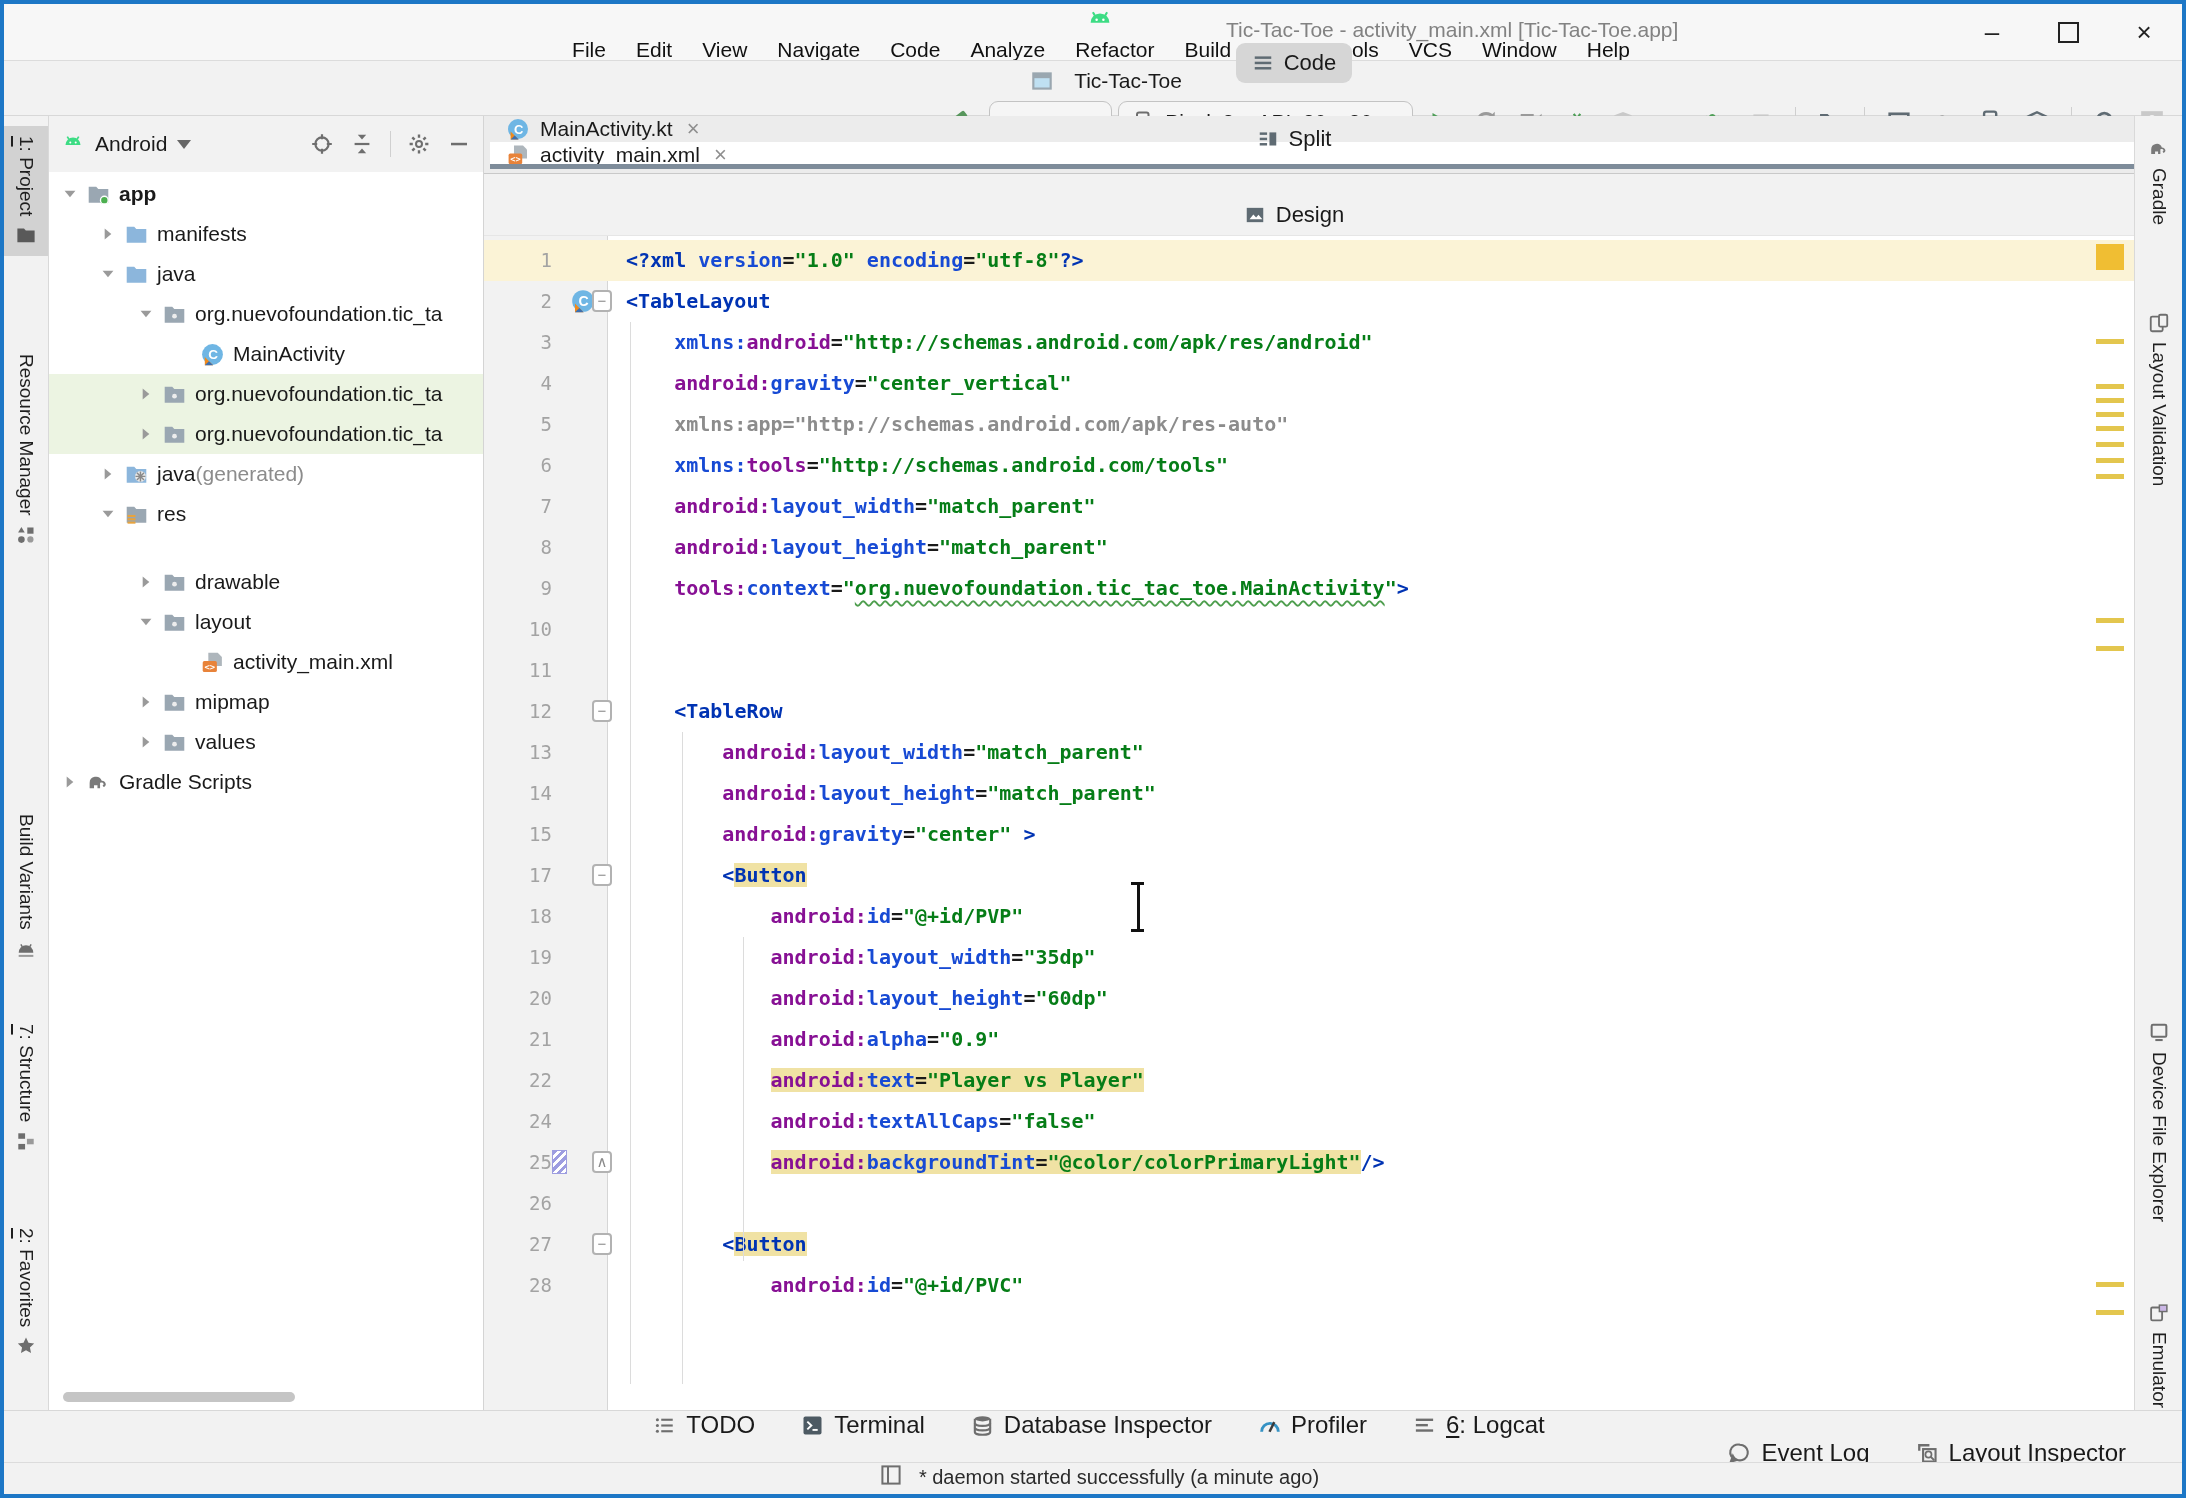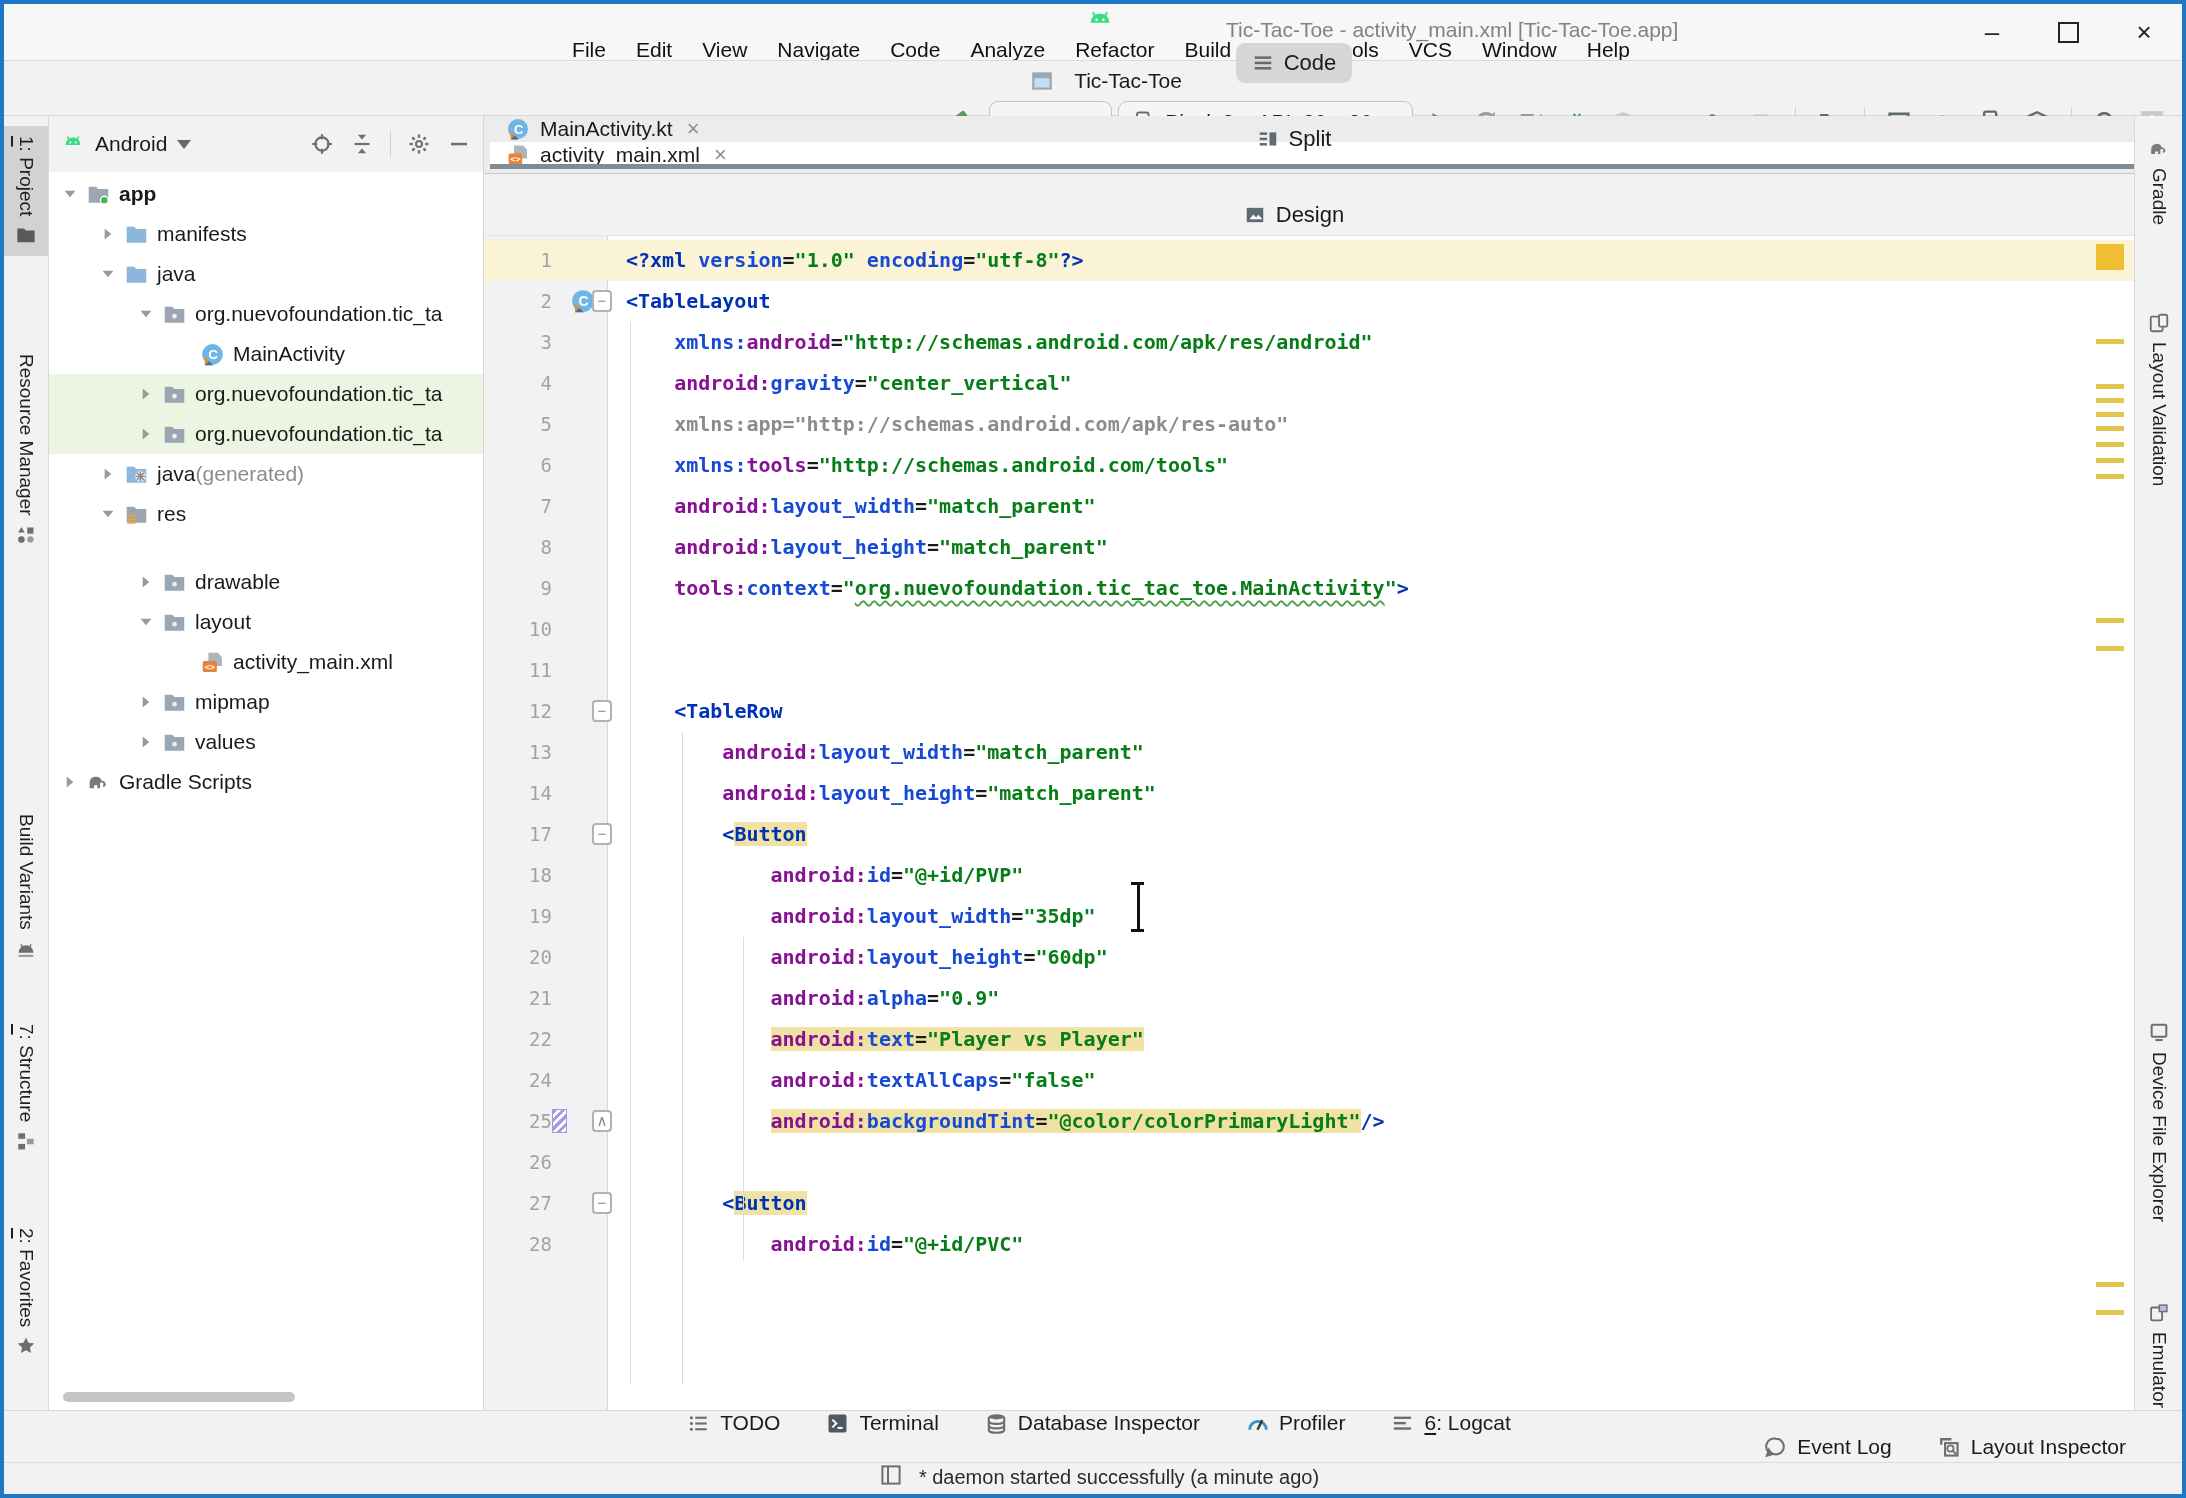--- a/index.html
+++ b/index.html
@@ -92,21 +92,21 @@
   .chmark{position:absolute;left:-16px;top:8px;width:15px;height:24px;
           background:repeating-linear-gradient(135deg,#9D9DE0 0 3px,#fff 3px 6px);border:1px solid #9D9DE0;box-sizing:border-box;}
   .iguide{position:absolute;width:1px;background:#DCDCDC;}
   .emark{position:absolute;left:1612px;width:28px;}
   
   #ibeam{left:646px;top:766px;width:16px;height:50px;}
   #ibeam .v{position:absolute;left:7px;top:3px;width:3px;height:44px;background:#111;}
   #ibeam .h{position:absolute;width:13px;height:3px;background:#111;left:1px;}
   
   #bottombar{left:0;top:1406px;width:2178px;height:52px;background:#F2F2F2;border-top:1px solid #D8D8D8;
-             display:flex;align-items:center;box-sizing:border-box;font-size:21px;}
+             display:flex;align-items:center;box-sizing:border-box;font-size:24px;}
   .bitem{display:flex;align-items:center;gap:10px;margin-right:46px;}
   .bitem svg{width:23px;height:23px;}
   #bb-left{display:flex;margin-left:58px;}
   #bb-right{display:flex;margin-left:auto;margin-right:10px;}
   #statusbar{left:0;top:1458px;width:2178px;height:32px;background:#F2F2F2;border-top:1px solid #DCDCDC;
              display:flex;align-items:center;font-size:20px;box-sizing:border-box;color:#2b2b2b;}
   #sb-left{display:flex;align-items:center;gap:16px;margin-left:12px;}
   #sb-left svg{width:24px;height:24px;}
   #sb-right{display:flex;align-items:center;gap:38px;margin-left:auto;margin-right:26px;}
   #sb-right svg{width:23px;height:23px;}
@@ -736,20 +736,25 @@
               <span class="ln">13</span>
               <span class="gico"></span>
               <span class="codetxt"><span>        </span><span class="c-ns">android</span><span class="c-ns">:</span><span class="c-attr">layout_width</span><span class="c-eq">=</span><span class="c-val">"match_parent"</span></span>
             </div>
             <div class="crow">
               <span class="ln">14</span>
               <span class="gico"></span>
               <span class="codetxt"><span>        </span><span class="c-ns">android</span><span class="c-ns">:</span><span class="c-attr">layout_height</span><span class="c-eq">=</span><span class="c-val">"match_parent"</span></span>
             </div>
             <div class="crow">
+              <span class="ln">15</span>
+              <span class="gico"></span>
+              <span class="codetxt"><span>        </span><span class="c-ns">android</span><span class="c-ns">:</span><span class="c-attr">gravity</span><span class="c-eq">=</span><span class="c-val">"center"</span><span class="c-tag"> &gt;</span></span>
+            </div>
+            <div class="crow">
               <span class="ln">17</span>
               <span class="gico">
                 <span class="fold">−</span>
               </span>
               <span class="codetxt"><span>        </span><span class="c-tag">&lt;</span><span class="c-tag hl">Button</span></span>
             </div>
             <div class="crow">
               <span class="ln">18</span>
               <span class="gico"></span>
               <span class="codetxt"><span>            </span><span class="c-ns">android</span><span class="c-ns">:</span><span class="c-attr">id</span><span class="c-eq">=</span><span class="c-val">"@+id/PVP"</span></span>

